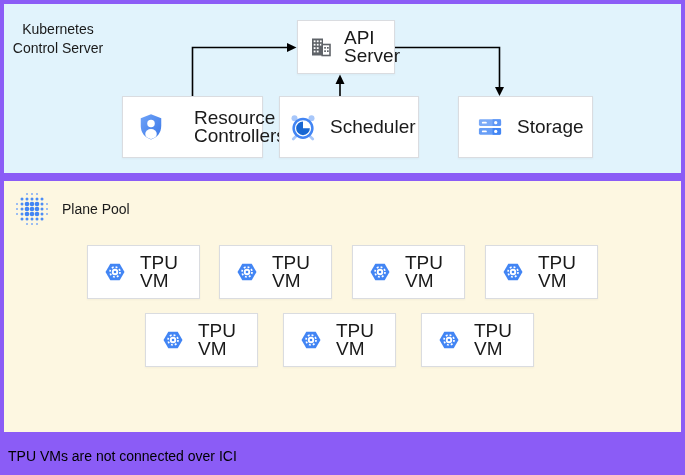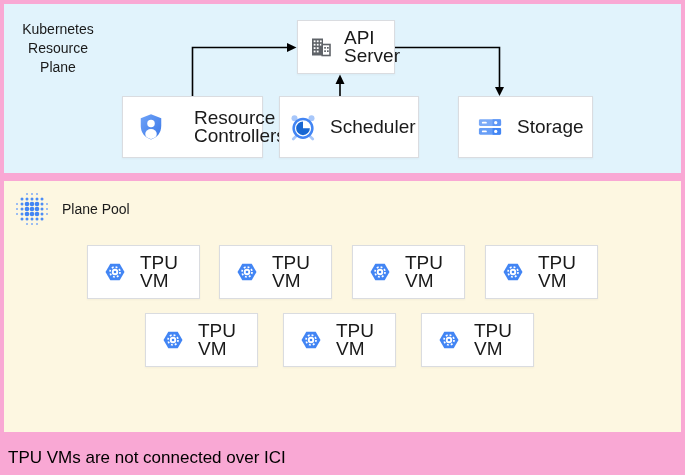--- a/index.html
+++ b/index.html
@@ -1,17 +1,17 @@
 <!DOCTYPE html>
 <html><head>
 <meta charset="utf-8">
 <style>
   html,body { margin:0; padding:0; background:#ffffff; }
   body { width:685px; height:475px; font-family:"Liberation Sans", sans-serif; color:#202124; }
-  .canvas { position:relative; width:685px; height:475px; background:#f9a8d4; overflow:hidden; }
+  .canvas { position:relative; width:685px; height:475px; background:#8b5cf6; overflow:hidden; }
 
   .panel { position:absolute; }
   .cp-panel { left:4px; top:4px; width:677px; height:169px; background:#E1F3FC; }
   .np-panel { left:4px; top:181px; width:677px; height:251px; background:#FDF7E1; }
 
   .cp-label { position:absolute; left:12px; top:20px; width:92px; text-align:center;
               font-size:14px; line-height:19px; color:#1a1a1a; }
 
   .arrows { position:absolute; left:0; top:0; width:685px; height:475px; pointer-events:none; }
   .arrows path { stroke:#000; stroke-width:1.6; fill:none; }
@@ -35,34 +35,34 @@
   .tpu-r1b { left:219px; top:245px; }
   .tpu-r1c { left:352px; top:245px; }
   .tpu-r1d { left:485px; top:245px; }
   .tpu-r2a { left:145px; top:313px; }
   .tpu-r2b { left:283px; top:313px; }
   .tpu-r2c { left:421px; top:313px; }
 
   .np-icon  { position:absolute; left:12px; top:189px; width:40px; height:40px; }
   .np-label { position:absolute; left:62px; top:200px; font-size:14px; line-height:19px; color:#1a1a1a; }
 
-  .footer-note { position:absolute; left:8px; top:448px; font-size:17px; color:#000; }
+  .footer-note { position:absolute; left:8px; top:448px; font-size:14px; color:#000; }
 </style>
 </head>
 <body>
 
 <div class="canvas">
 
   <div class="panel cp-panel"></div>
 
   <div class="panel np-panel"></div>
 
   <div class="cp-label">
     <div>Kubernetes</div>
-    <div>Resource Plane</div>
+    <div>Control Server</div>
   </div>
 
   <svg class="arrows" viewBox="0 0 685 475">
     <g>
       <path d="M192.5 96 V47.5 H287"></path>
       <polygon points="287,43 296.5,47.5 287,52"></polygon>
     </g>
     <g>
       <path d="M395 47.5 H499.5 V87"></path>
       <polygon points="495,87 504,87 499.5,96"></polygon>

